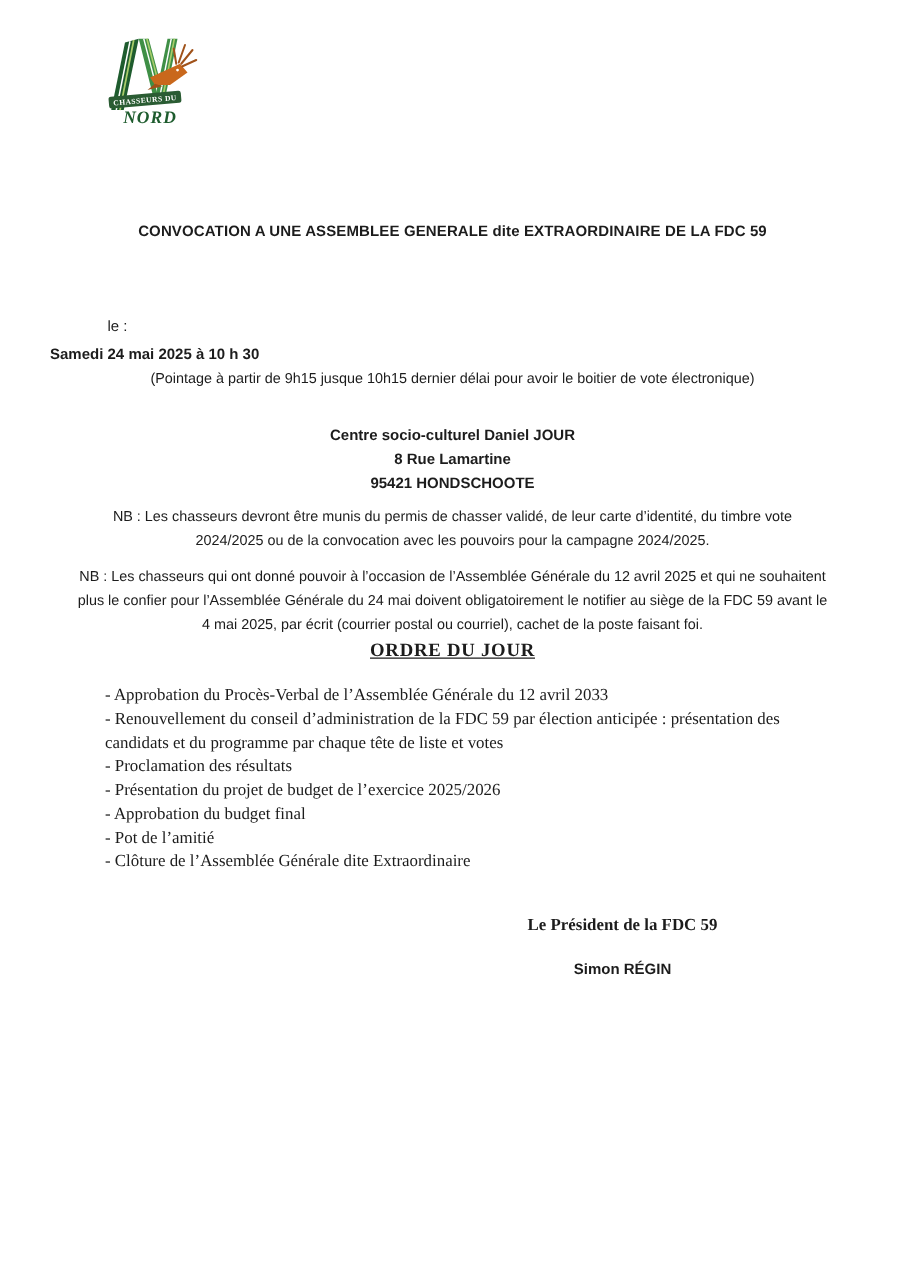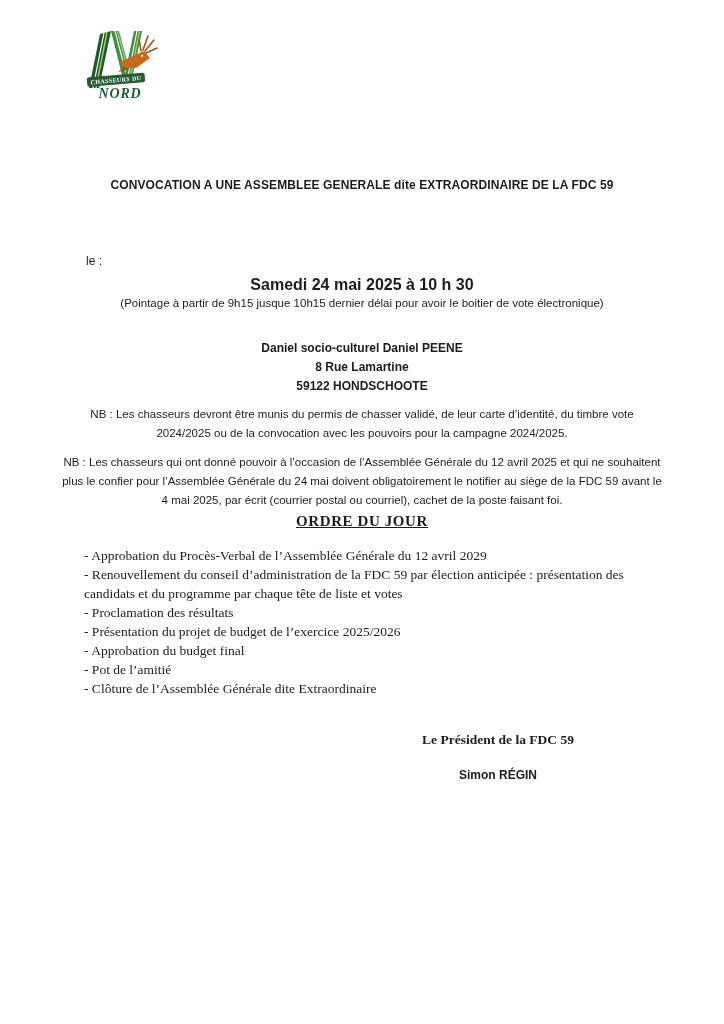--- a/index.html
+++ b/index.html
@@ -29,21 +29,21 @@
     font-size: 12px; font-weight: bold;
     letter-spacing: 0.1px;
   }
   .intro {
     top: 231px; left: 86px; width: 558px;
     font-size: 12px; line-height: 20px;
     text-align: left;
   }
   .date-line {
     top: 276px; left: 40px; width: 644px;
-    text-align: center; font-size: 16px; font-weight: bold;
+    text-align: left; font-size: 12px; font-weight: bold;
   }
   .pointage-line {
     top: 297px; left: 40px; width: 644px;
     text-align: center; font-size: 11.5px;
   }
   .venue {
     top: 339px; left: 40px; width: 644px;
     text-align: center; font-size: 12px; font-weight: bold;
     line-height: 19px;
   }
@@ -125,31 +125,31 @@
 
   <div class="abs intro">
     <br>
     <span>le :</span>
   </div>
 
   <div class="abs date-line">Samedi 24 mai 2025 à 10 h 30</div>
   <div class="abs pointage-line">(Pointage à partir de 9h15 jusque 10h15 dernier délai pour avoir le boitier de vote électronique)</div>
 
   <div class="abs venue">
-    <div>Daniel socio-culturel Daniel PEENE</div>
+    <div>Centre socio-culturel Daniel JOUR</div>
     <div>8 Rue Lamartine</div>
-    <div>59122 HONDSCHOOTE</div>
+    <div>95421 HONDSCHOOTE</div>
   </div>
 
   <div class="abs nb1">NB : Les chasseurs devront être munis du permis de chasser validé, de leur carte d’identité, du timbre vote 2024/2025 ou de la convocation avec les pouvoirs pour la campagne 2024/2025.</div>
   <div class="abs nb2">NB : Les chasseurs qui ont donné pouvoir à l’occasion de l’Assemblée Générale du 12 avril 2025 et qui ne souhaitent plus le confier pour l’Assemblée Générale du 24 mai doivent obligatoirement le notifier au siège de la FDC 59 avant le 4 mai 2025, par écrit (courrier postal ou courriel), cachet de la poste faisant foi.</div>
 
   <div class="abs agenda-heading">ORDRE DU JOUR</div>
   <div class="abs agenda-list">
-    <div class="agenda-item">- Approbation du Procès-Verbal de l’Assemblée Générale du 12 avril 2029</div>
+    <div class="agenda-item">- Approbation du Procès-Verbal de l’Assemblée Générale du 12 avril 2033</div>
     <div class="agenda-item">- Renouvellement du conseil d’administration de la FDC 59 par élection anticipée : présentation des candidats et du programme par chaque tête de liste et votes</div>
     <div class="agenda-item">- Proclamation des résultats</div>
     <div class="agenda-item">- Présentation du projet de budget de l’exercice 2025/2026</div>
     <div class="agenda-item">- Approbation du budget final</div>
     <div class="agenda-item">- Pot de l’amitié</div>
     <div class="agenda-item">- Clôture de l’Assemblée Générale dite Extraordinaire</div>
   </div>
 
   <div class="abs sig-role">Le Président de la FDC 59</div>
   <div class="abs sig-name">Simon RÉGIN</div>

